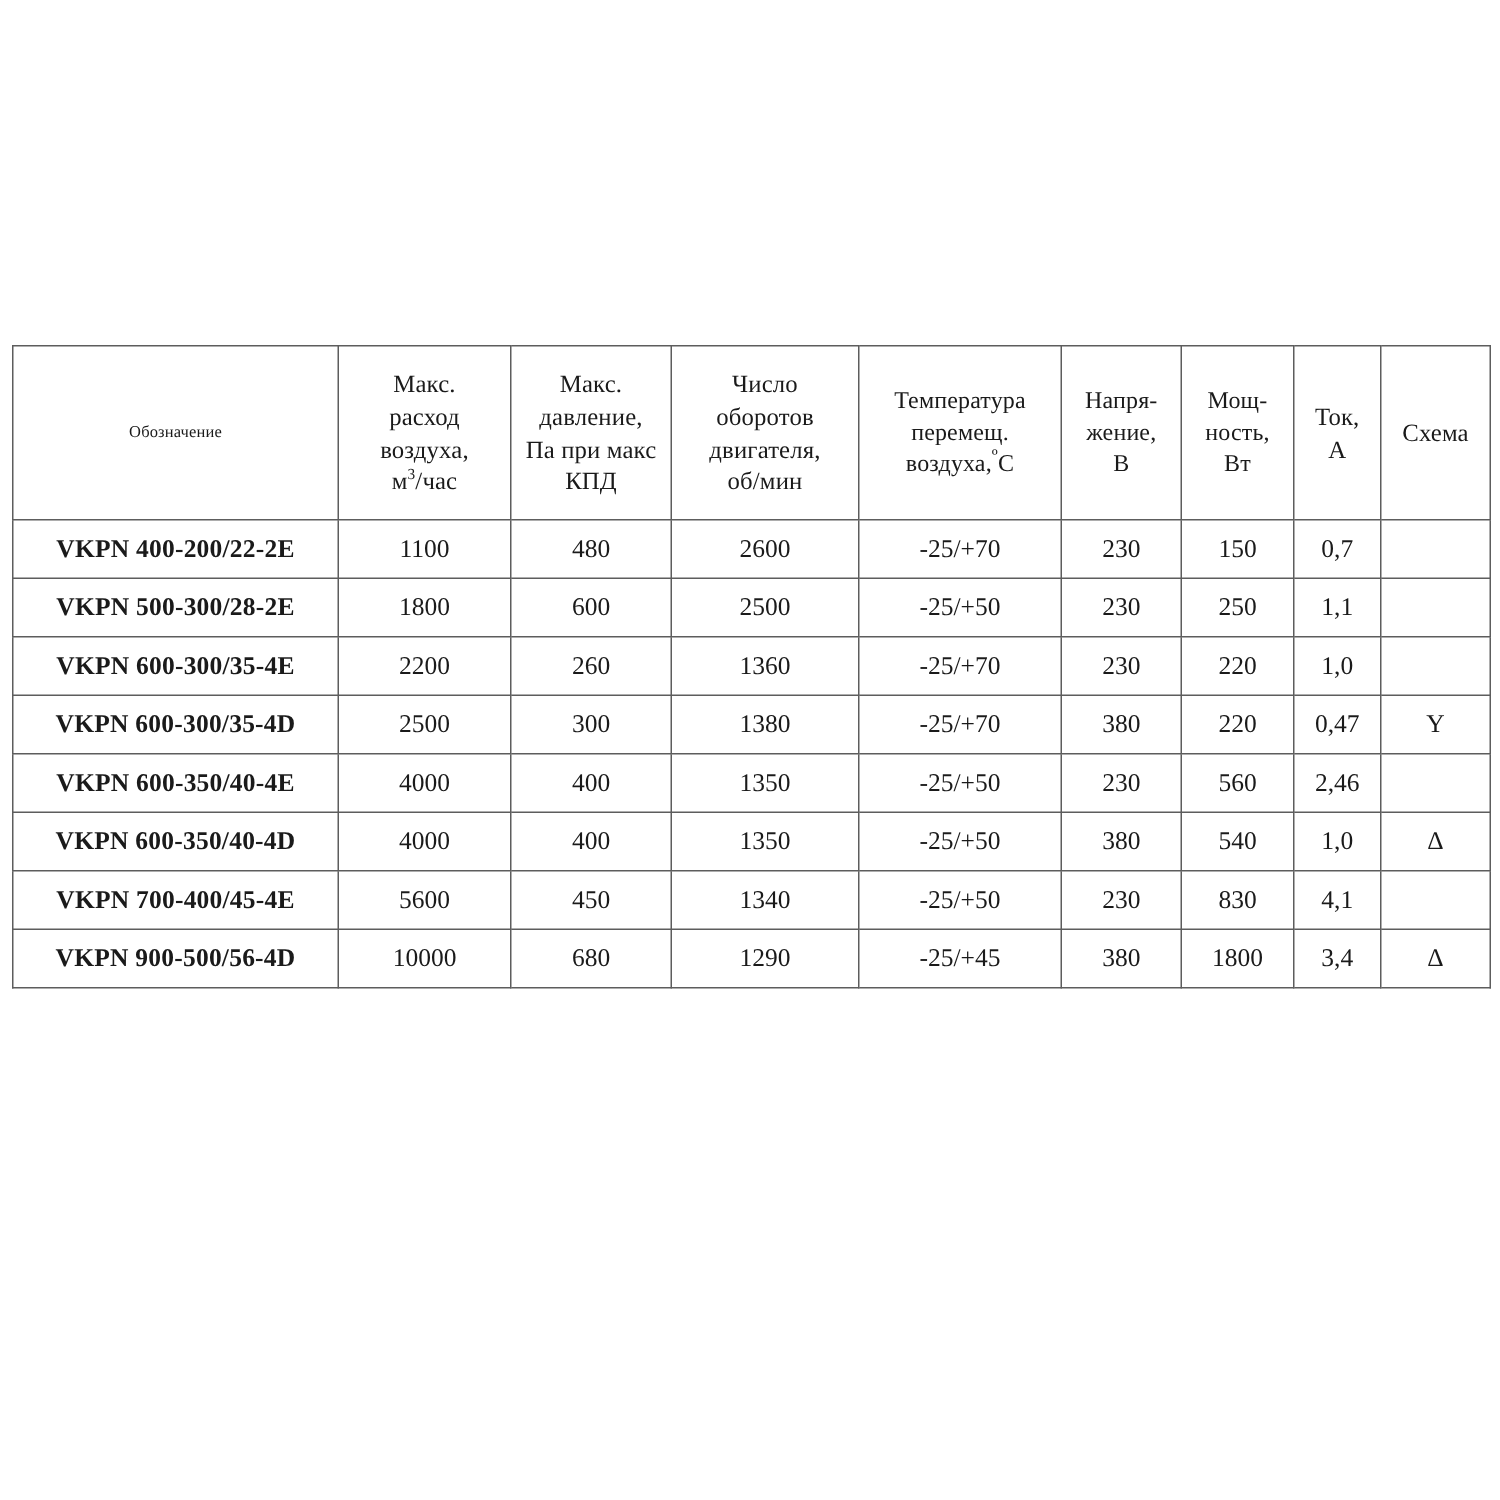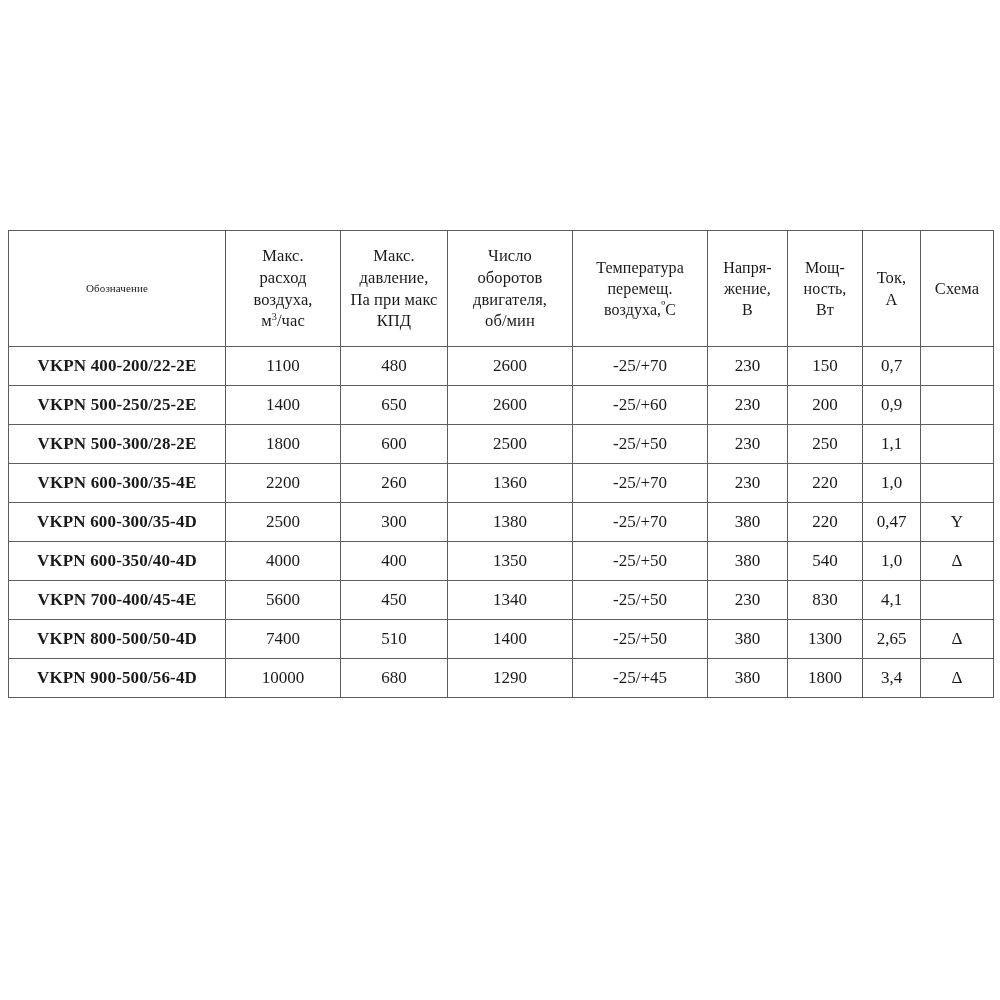--- a/index.html
+++ b/index.html
@@ -165,31 +165,20 @@
             <td class="cell-value">1100</td>
             <td class="cell-value">480</td>
             <td class="cell-value">2600</td>
             <td class="cell-value">-25/+70</td>
             <td class="cell-value">230</td>
             <td class="cell-value">150</td>
             <td class="cell-value">0,7</td>
             <td class="cell-scheme"></td>
           </tr>
           <tr>
-            <td class="cell-name">VKPN 500-250/25-2E</td>
-            <td class="cell-value">1400</td>
-            <td class="cell-value">650</td>
-            <td class="cell-value">2600</td>
-            <td class="cell-value">-25/+60</td>
-            <td class="cell-value">230</td>
-            <td class="cell-value">200</td>
-            <td class="cell-value">0,9</td>
-            <td class="cell-scheme"></td>
-          </tr>
-          <tr>
             <td class="cell-name">VKPN 500-300/28-2E</td>
             <td class="cell-value">1800</td>
             <td class="cell-value">600</td>
             <td class="cell-value">2500</td>
             <td class="cell-value">-25/+50</td>
             <td class="cell-value">230</td>
             <td class="cell-value">250</td>
             <td class="cell-value">1,1</td>
             <td class="cell-scheme"></td>
           </tr>
@@ -209,51 +198,51 @@
             <td class="cell-value">2500</td>
             <td class="cell-value">300</td>
             <td class="cell-value">1380</td>
             <td class="cell-value">-25/+70</td>
             <td class="cell-value">380</td>
             <td class="cell-value">220</td>
             <td class="cell-value">0,47</td>
             <td class="cell-scheme">Y</td>
           </tr>
           <tr>
+            <td class="cell-name">VKPN 600-350/40-4E</td>
+            <td class="cell-value">4000</td>
+            <td class="cell-value">400</td>
+            <td class="cell-value">1350</td>
+            <td class="cell-value">-25/+50</td>
+            <td class="cell-value">230</td>
+            <td class="cell-value">560</td>
+            <td class="cell-value">2,46</td>
+            <td class="cell-scheme"></td>
+          </tr>
+          <tr>
             <td class="cell-name">VKPN 600-350/40-4D</td>
             <td class="cell-value">4000</td>
             <td class="cell-value">400</td>
             <td class="cell-value">1350</td>
             <td class="cell-value">-25/+50</td>
             <td class="cell-value">380</td>
             <td class="cell-value">540</td>
             <td class="cell-value">1,0</td>
             <td class="cell-scheme">Δ</td>
           </tr>
           <tr>
             <td class="cell-name">VKPN 700-400/45-4E</td>
             <td class="cell-value">5600</td>
             <td class="cell-value">450</td>
             <td class="cell-value">1340</td>
             <td class="cell-value">-25/+50</td>
             <td class="cell-value">230</td>
             <td class="cell-value">830</td>
             <td class="cell-value">4,1</td>
             <td class="cell-scheme"></td>
-          </tr>
-          <tr>
-            <td class="cell-name">VKPN 800-500/50-4D</td>
-            <td class="cell-value">7400</td>
-            <td class="cell-value">510</td>
-            <td class="cell-value">1400</td>
-            <td class="cell-value">-25/+50</td>
-            <td class="cell-value">380</td>
-            <td class="cell-value">1300</td>
-            <td class="cell-value">2,65</td>
-            <td class="cell-scheme">Δ</td>
           </tr>
           <tr>
             <td class="cell-name">VKPN 900-500/56-4D</td>
             <td class="cell-value">10000</td>
             <td class="cell-value">680</td>
             <td class="cell-value">1290</td>
             <td class="cell-value">-25/+45</td>
             <td class="cell-value">380</td>
             <td class="cell-value">1800</td>
             <td class="cell-value">3,4</td>

